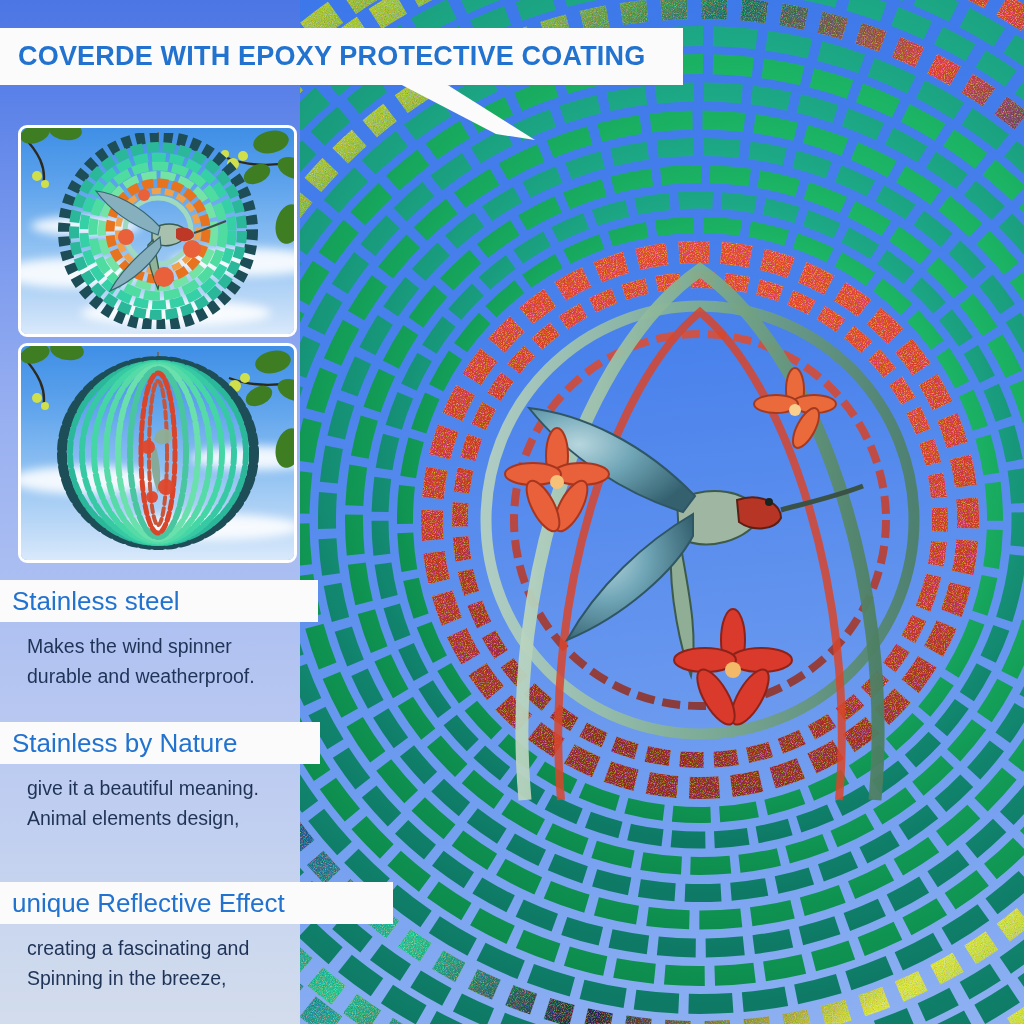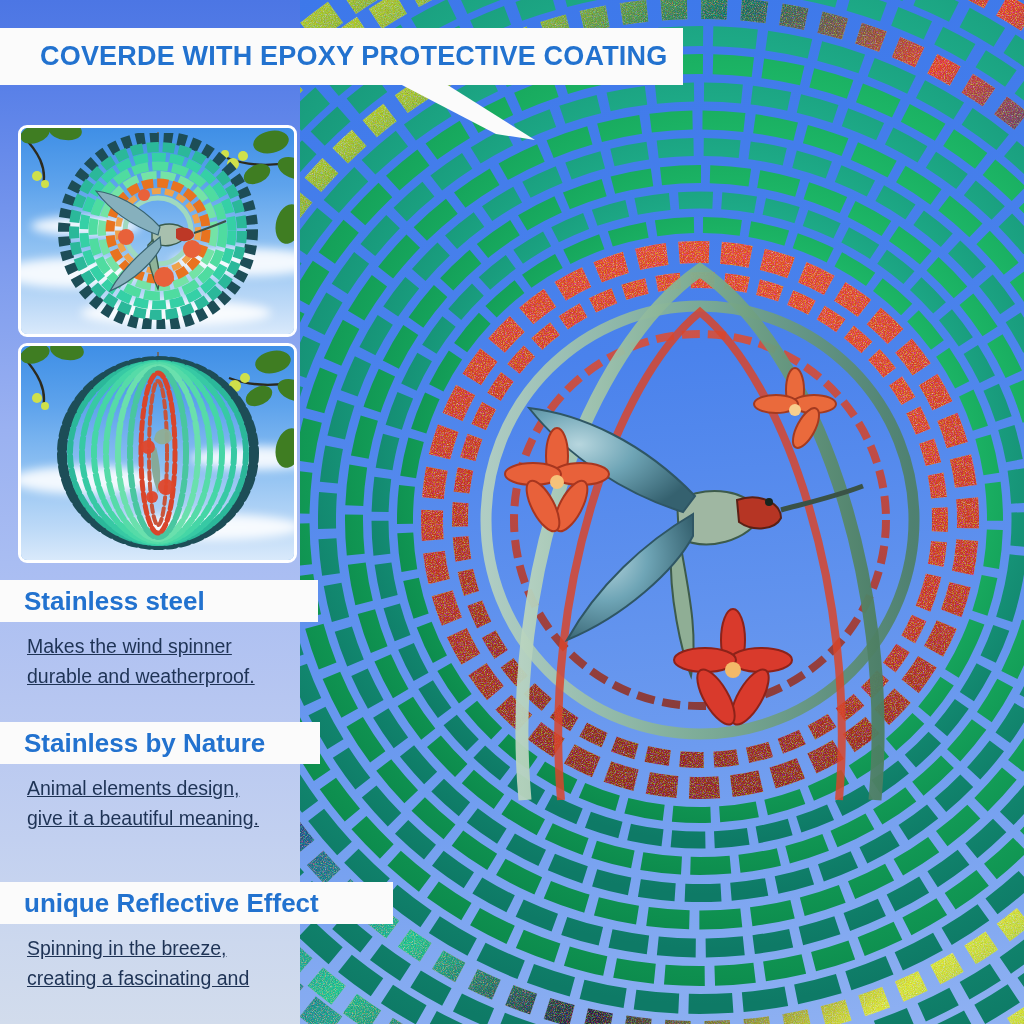--- a/index.html
+++ b/index.html
@@ -69,21 +69,21 @@
     left: 0;
     top: 28px;
     width: 683px;
     height: 57px;
     background: #fbfbfb;
     display: flex;
     align-items: center;
     z-index: 30;
   }
   .callout-banner .txt {
-    margin-left: 40px;
+    margin-left: 18px;
     color: #2272cf;
     font-weight: bold;
     font-size: 27px;
     letter-spacing: .2px;
     white-space: nowrap;
   }
   .callout-pointer {
     position: absolute;
     left: 400px;
     top: 84px;
@@ -137,34 +137,34 @@
   
   .feature { position: absolute; left: 0; z-index: 20; }
   .feature .bar {
     background: #fbfbfb;
     height: 42px;
     display: flex;
     align-items: center;
     box-sizing: border-box;
   }
   .feature .bar .h {
-    margin-left: 24px;
+    margin-left: 12px;
     color: #2272cf;
-    font-weight: bold;
+    font-weight: normal;
     font-size: 26px;
     white-space: nowrap;
   }
   .feature .body {
     margin-left: 27px;
     margin-top: 9px;
     color: #1e3355;
     font-size: 19.5px;
     line-height: 30px;
   }
-  .feature .body div { white-space: nowrap; text-decoration: underline; }
+  .feature .body div { white-space: nowrap; }
 
   #feat-1 { top: 580px; }
   #feat-1 .bar { width: 318px; }
   #feat-2 { top: 722px; }
   #feat-2 .bar { width: 320px; }
   #feat-3 { top: 882px; }
   #feat-3 .bar { width: 393px; }
 </style>
 </head>
 <body>
@@ -429,28 +429,28 @@
       <div>Makes the wind spinner</div>
       <div>durable and weatherproof.</div>
     </div>
   </div>
 
   <div class="feature" id="feat-2">
     <div class="bar">
       <span class="h">Stainless by Nature</span>
     </div>
     <div class="body">
+      <div>give it a beautiful meaning.</div>
       <div>Animal elements design,</div>
-      <div>give it a beautiful meaning.</div>
     </div>
   </div>
 
   <div class="feature" id="feat-3">
     <div class="bar">
       <span class="h">unique Reflective Effect</span>
     </div>
     <div class="body">
+      <div>creating a fascinating and</div>
       <div>Spinning in the breeze,</div>
-      <div>creating a fascinating and</div>
     </div>
   </div>
 
 </div>
 
 </body></html>

